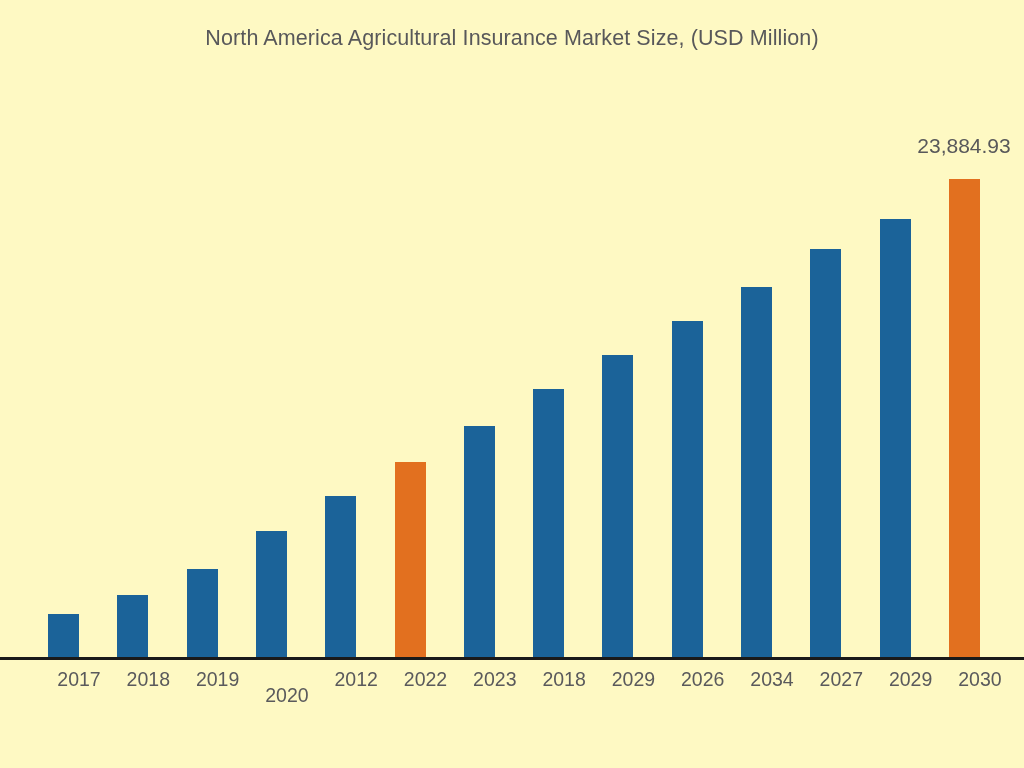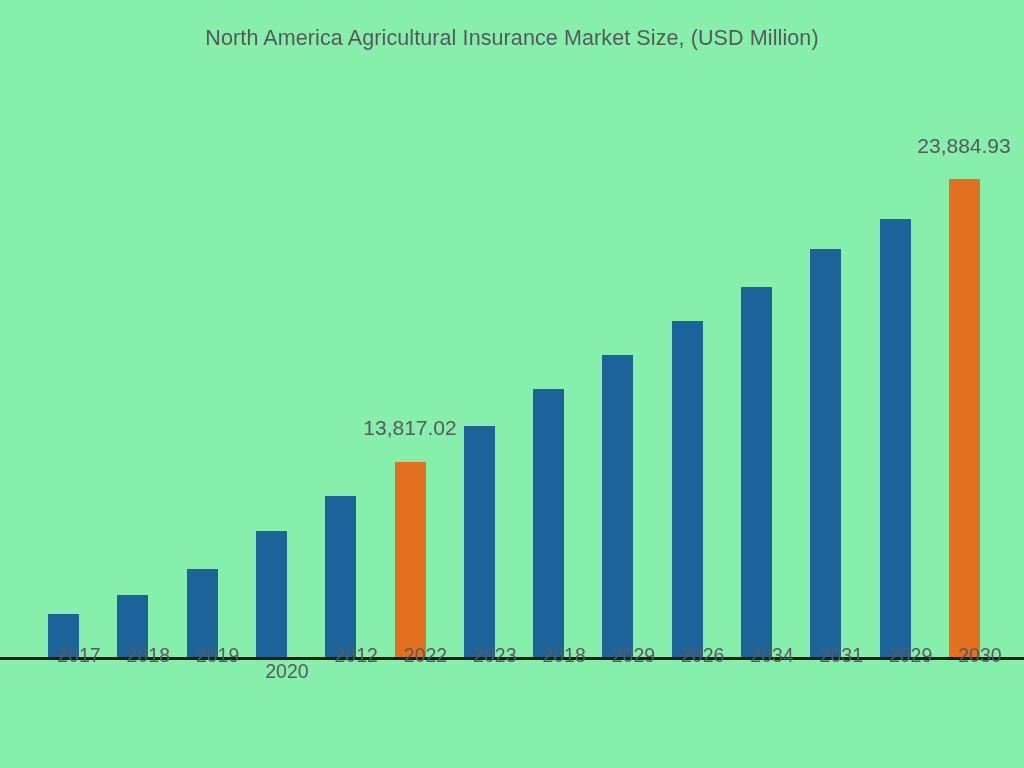--- a/index.html
+++ b/index.html
@@ -16,21 +16,21 @@
     color: #4a4a4a;
     position: relative;
   }
 
   #figure {
     position: absolute;
     left: 0;
     top: 0;
     width: 1024px;
     height: 768px;
-    background: #86efac;
+    background: #fef9c3;
   }
 
   
   #chart-title {
     position: absolute;
     left: 0;
     top: 26px;
     width: 1024px;
     text-align: center;
     font-size: 21.5px;
@@ -64,21 +64,21 @@
     top: 657px;
     width: 1024px;
     height: 3px;
     background: #1a1a1a;
   }
 
   
   #x-labels {
     position: absolute;
     left: 0;
-    top: 644px;
+    top: 668px;
     width: 1024px;
     height: 34px;
   }
   .x-label {
     position: absolute;
     top: 0;
     width: 80px;
     margin-left: -24.5px;
     text-align: center;
     font-size: 19.5px;
@@ -141,23 +141,22 @@
       <div class="x-label" style="left: 132.8px;">2018</div>
       <div class="x-label" style="left: 202.1px;">2019</div>
       <div class="x-label" style="left: 271.4px; margin-top: 16px;">2020</div>
       <div class="x-label" style="left: 340.7px;">2012</div>
       <div class="x-label" style="left: 410px;">2022</div>
       <div class="x-label" style="left: 479.3px;">2023</div>
       <div class="x-label" style="left: 548.6px;">2018</div>
       <div class="x-label" style="left: 617.9px;">2029</div>
       <div class="x-label" style="left: 687.2px;">2026</div>
       <div class="x-label" style="left: 756.5px;">2034</div>
-      <div class="x-label" style="left: 825.8px;">2031</div>
+      <div class="x-label" style="left: 825.8px;">2027</div>
       <div class="x-label" style="left: 895.1px;">2029</div>
       <div class="x-label" style="left: 964.4px;">2030</div>
     </div>
 
-  <div class="data-label" id="label-2022">13,817.02</div>
 
   <div class="data-label" id="label-2030">23,884.93</div>
 
 
 </div>
 
 </body></html>

